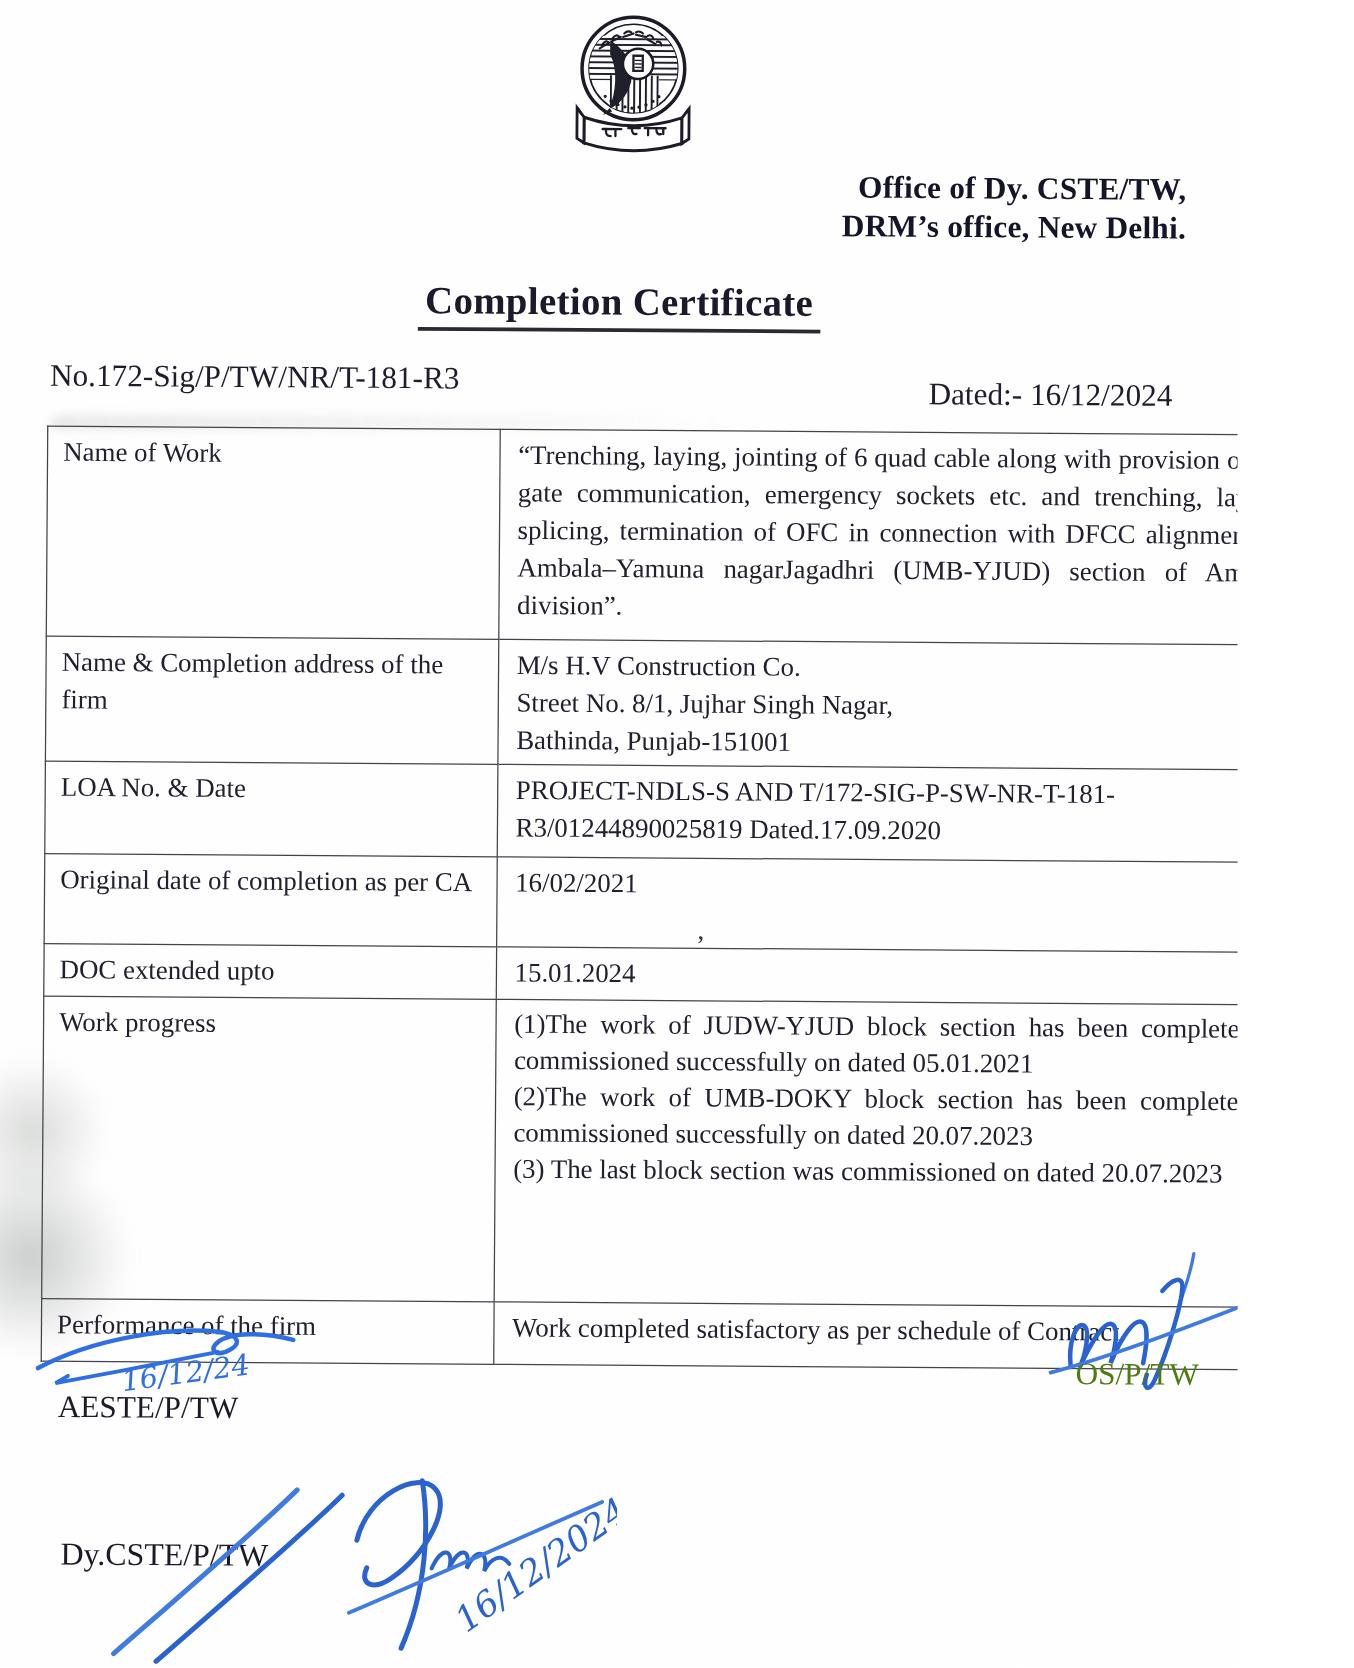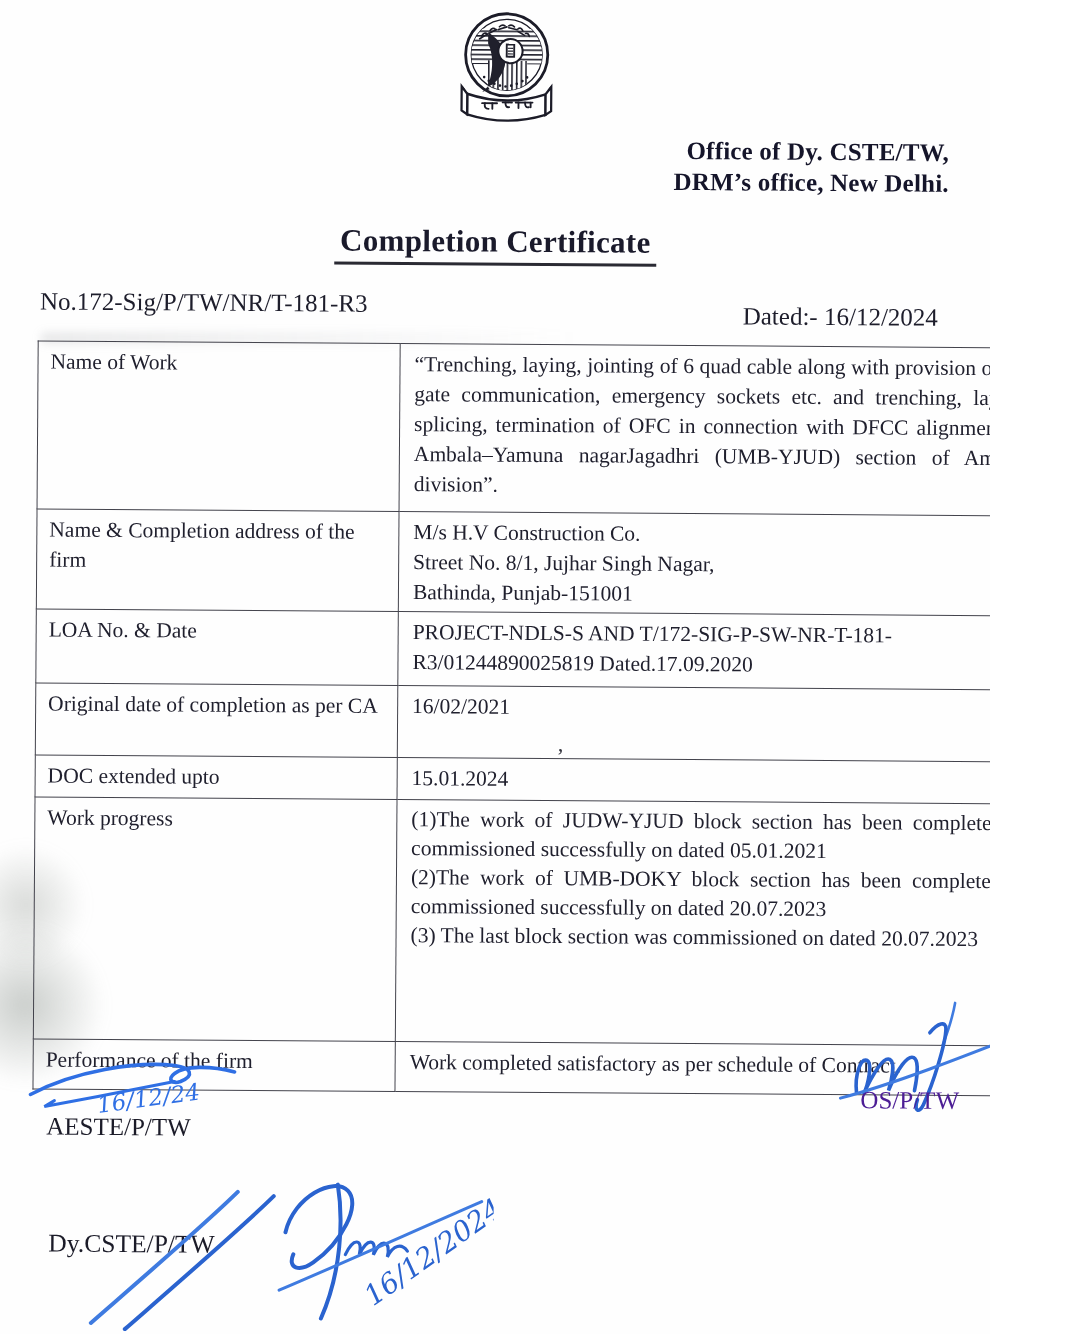--- a/index.html
+++ b/index.html
@@ -32,21 +32,21 @@
   td.lbl{width:341px;padding:5px 8px 4px 12px;}
   td.val{padding:5px 14px 4px 14px;}
   .para{text-align:justify;}
   .wp .para{line-height:29px;}
   .h158{height:158px}.h88{height:88px}.h64{height:64px}.h62{height:62px}
   .h32{height:32px}.h232{height:232px}.h40{height:40px}
   .stray{position:absolute;left:560px;top:731px;font-size:22px;color:#33333d;}
   
   .sig-svg{position:absolute;pointer-events:none;}
   .sig-os-svg{left:838px;top:998px;width:210px;height:120px;}
-  .sig-os-label{position:absolute;left:866px;top:1084px;font-size:25px;color:#4c1d95;}
+  .sig-os-label{position:absolute;left:866px;top:1084px;font-size:25px;color:#4d7c0f;}
   .sig-aeste-svg{left:30px;top:1060px;width:225px;height:66px;}
   .sig-aeste-label{position:absolute;left:52px;top:1116px;font-size:25px;color:#1b1b28;}
   .sig-dy-label{position:absolute;left:55px;top:1232px;font-size:25.5px;color:#1b1b28;}
   .sig-dy-svg{left:80px;top:1168px;width:420px;height:166px;}
   .hand{font-style:italic;font-family:"DejaVu Serif","Liberation Serif",serif;}
 </style>
 </head>
 <body>
 
 <div class="sheet">

